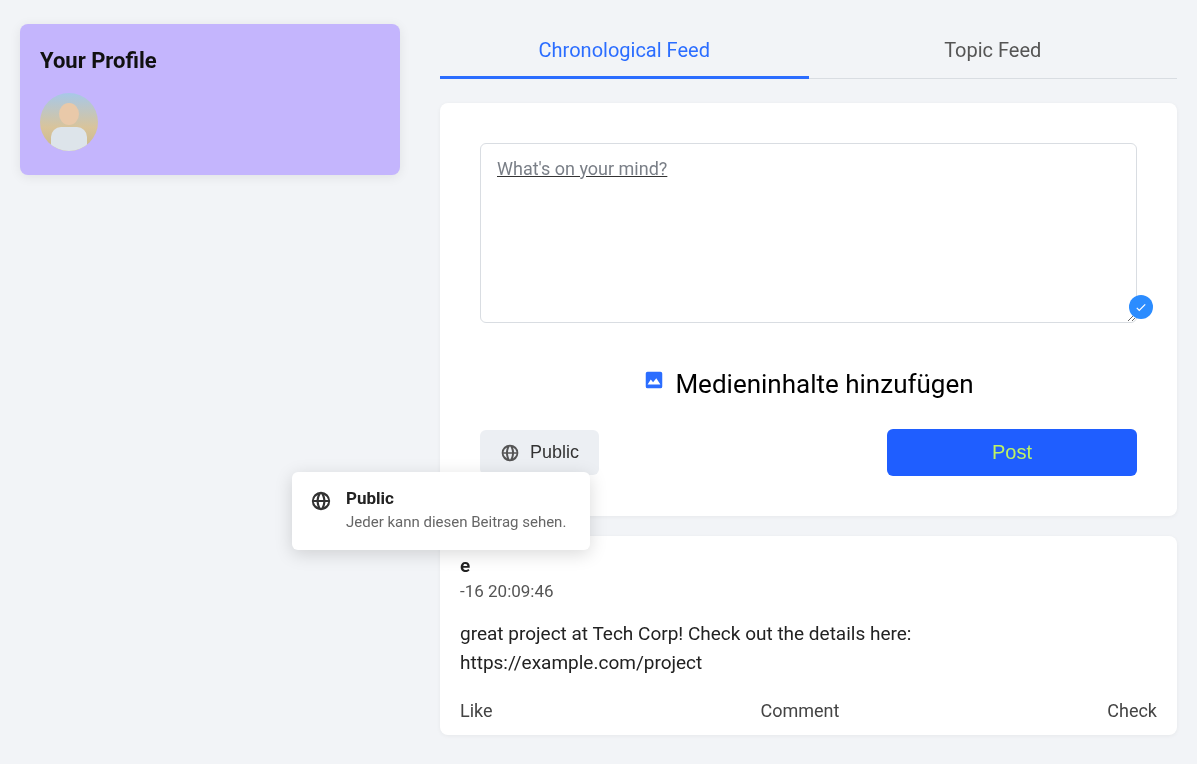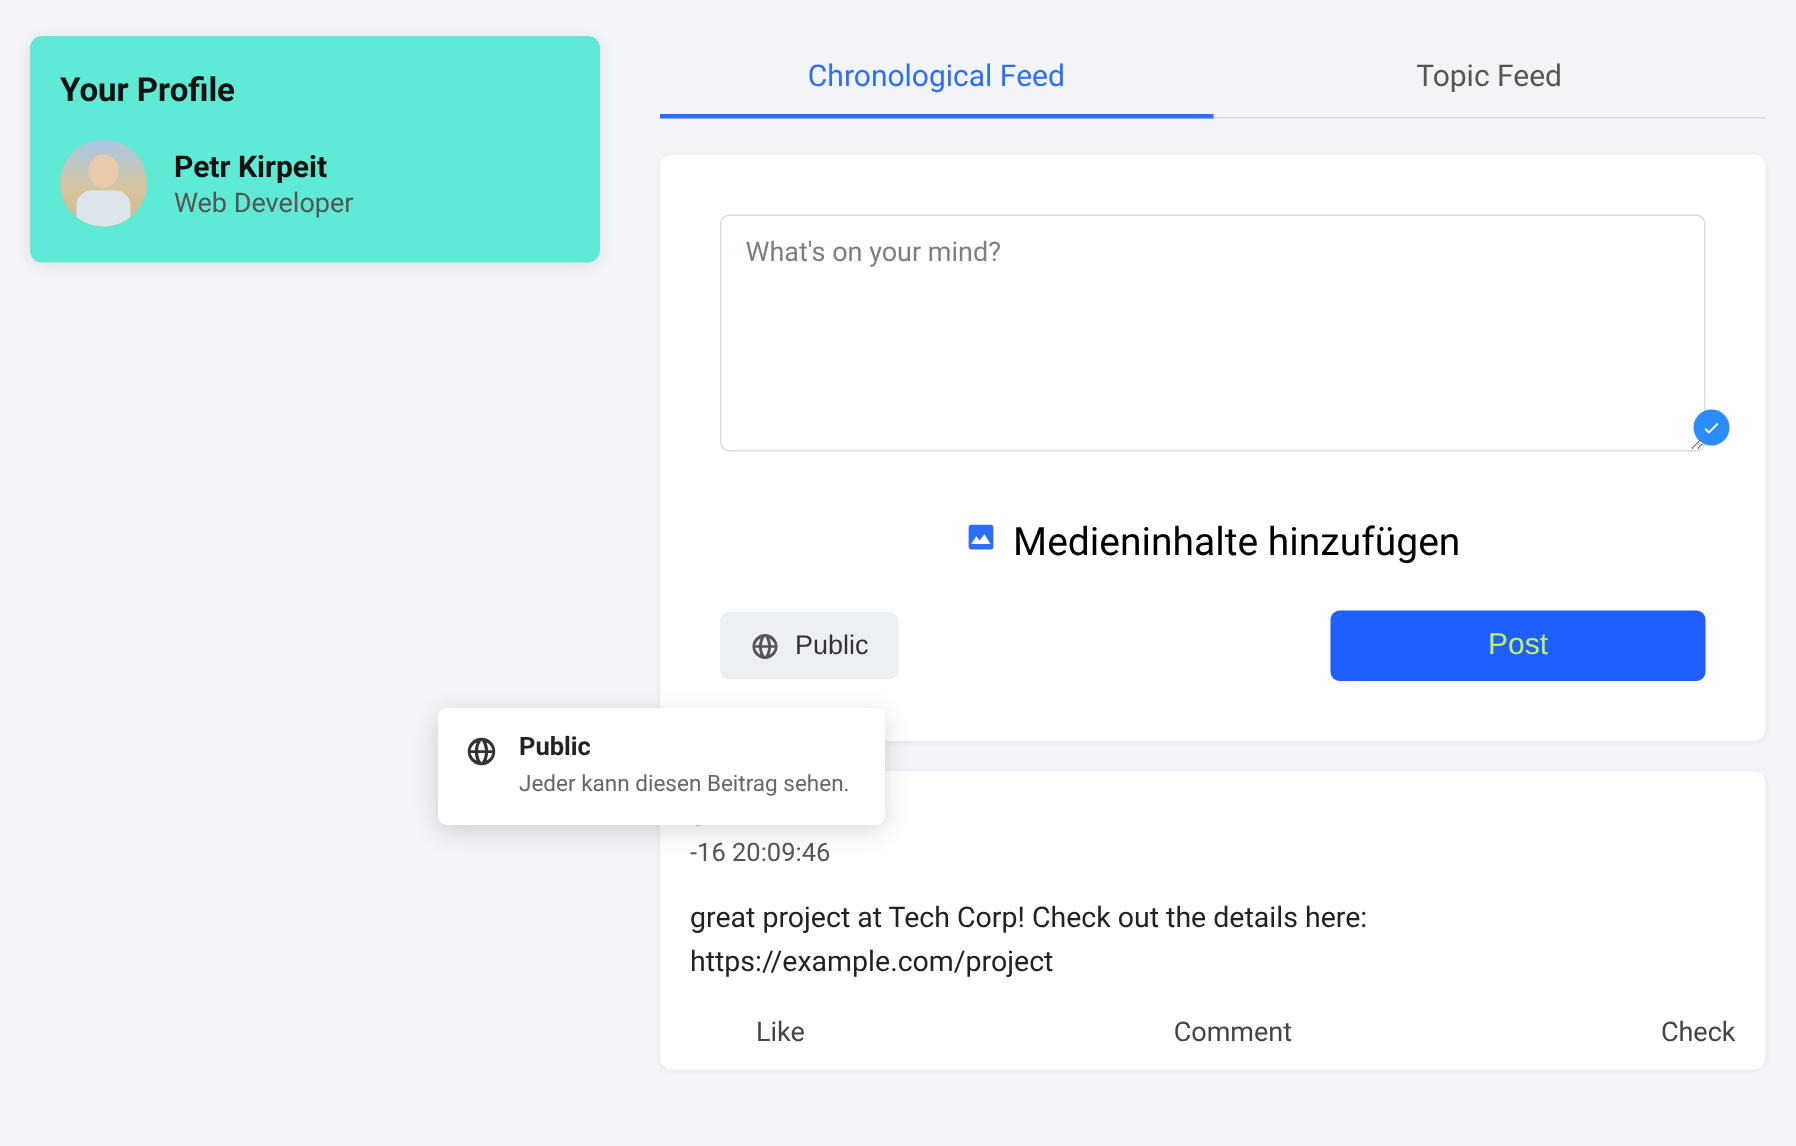--- a/index.html
+++ b/index.html
@@ -13,21 +13,21 @@
     position: relative;
   }
   .layout {
     display: flex;
     padding: 24px 20px 0 20px;
     gap: 40px;
   }
   
   .profile-card {
     width: 380px;
-    background: #5eead4;
+    background: #c4b5fd;
     border-radius: 8px;
     padding: 24px 20px;
     box-shadow: 0 2px 12px rgba(0,0,0,0.08);
     height: fit-content;
   }
   .profile-card h2 {
     font-size: 22px;
     font-weight: 700;
     margin-bottom: 20px;
   }
@@ -90,28 +90,29 @@
 
   .composer {
     background:#fff;
     border-radius:8px;
     padding: 40px;
     box-shadow: 0 1px 4px rgba(0,0,0,0.05);
   }
   .composer-textarea-wrap { position: relative; }
   .composer textarea {
     width:100%;
-    height:158px;
+    height:180px;
     border:1px solid #d9dde2;
     border-radius:6px;
     padding:14px 16px;
     font-size:18px;
     color:#333;
     resize:both;
     font-family:inherit;
+    text-decoration:underline;
   }
   .composer textarea::placeholder { color:#7a7f87; }
   .check-badge {
     position:absolute;
     right:-16px;
     bottom:8px;
     width:24px; height:24px;
     background:#2b8cff;
     border-radius:50%;
     display:flex; align-items:center; justify-content:center;
@@ -193,37 +194,33 @@
   .post-author { font-size:19px; font-weight:600; color:#222; }
   .post-time { font-size:17px; color:#555; margin-top:4px; }
   .post-body { font-size:19px; color:#222; margin-top:18px; line-height:1.55; }
   .post-actions {
     display:flex;
     justify-content:space-between;
     margin-top:22px;
     font-size:18px;
     color:#444;
   }
-  .post-actions span { cursor:pointer;margin-left:44px; }
+  .post-actions span { cursor:pointer; }
 </style>
 </head>
 <body>
 
 <div class="layout">
 
   <div class="profile-card">
     <h2>Your Profile</h2>
     <div class="profile-row">
       <div class="avatar">
         <div class="head"></div>
           <div class="body"></div>
-      </div>
-      <div>
-        <div class="profile-name">Petr Kirpeit</div>
-        <div class="profile-role">Web Developer</div>
       </div>
     </div>
   </div>
 
   <div class="main">
 
     <div class="tabs">
       <div class="tab active">Chronological Feed</div>
       <div class="tab">Topic Feed</div>
     </div>

